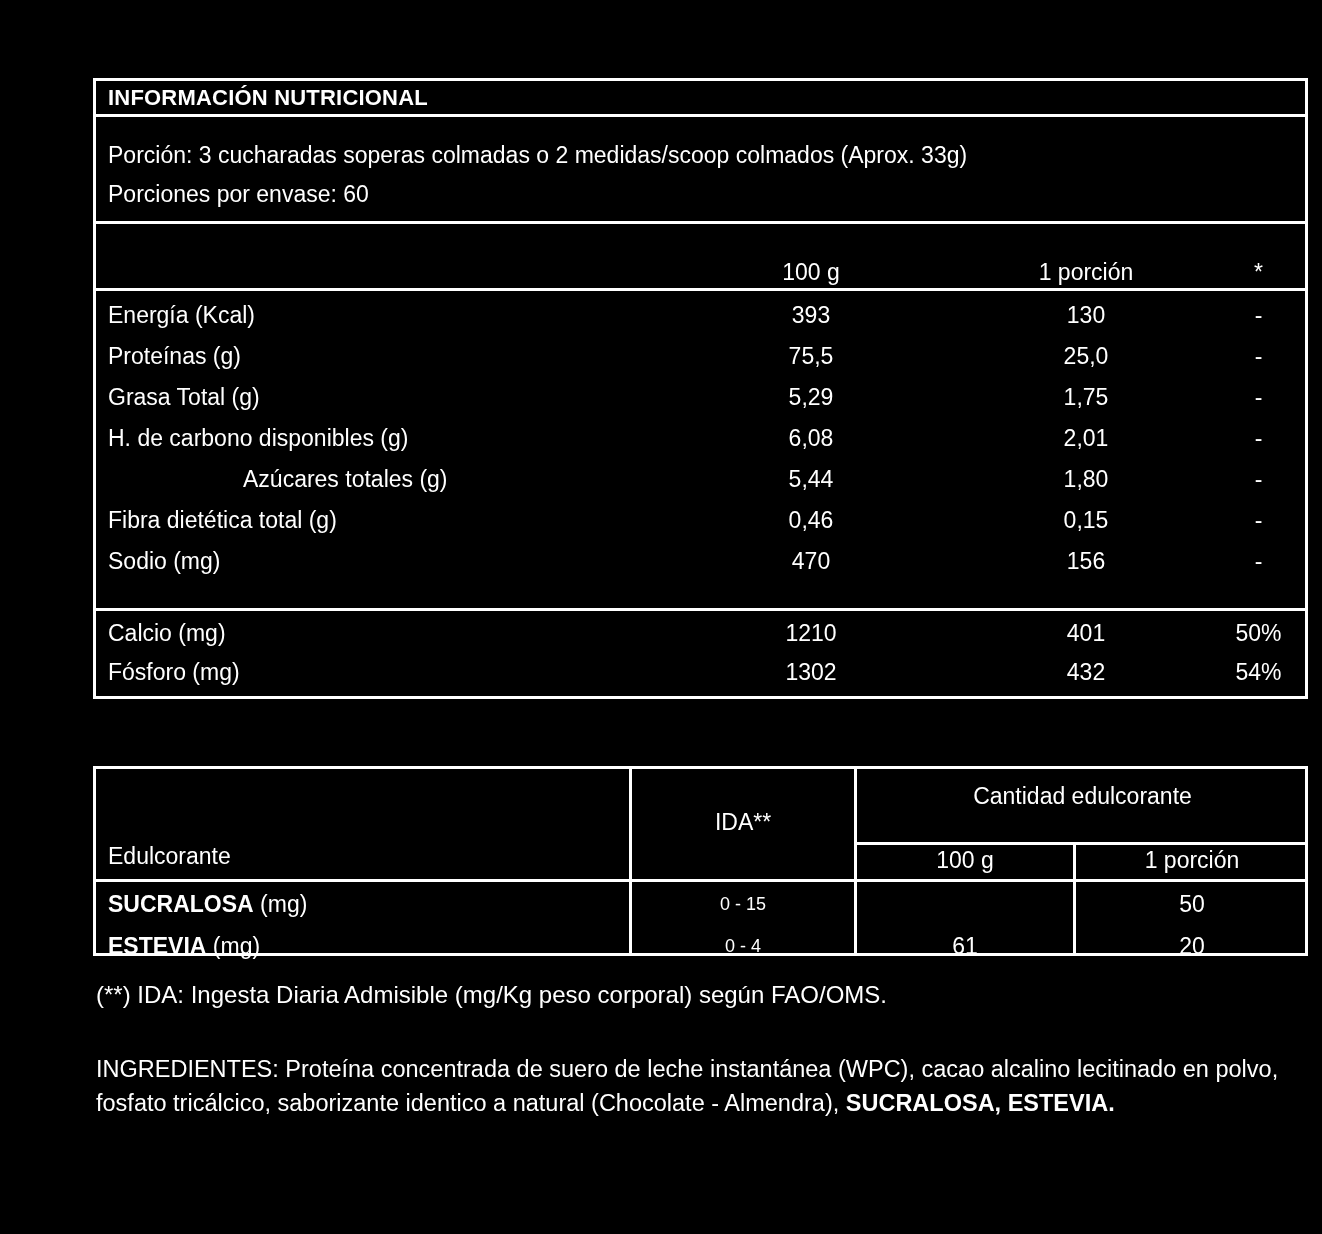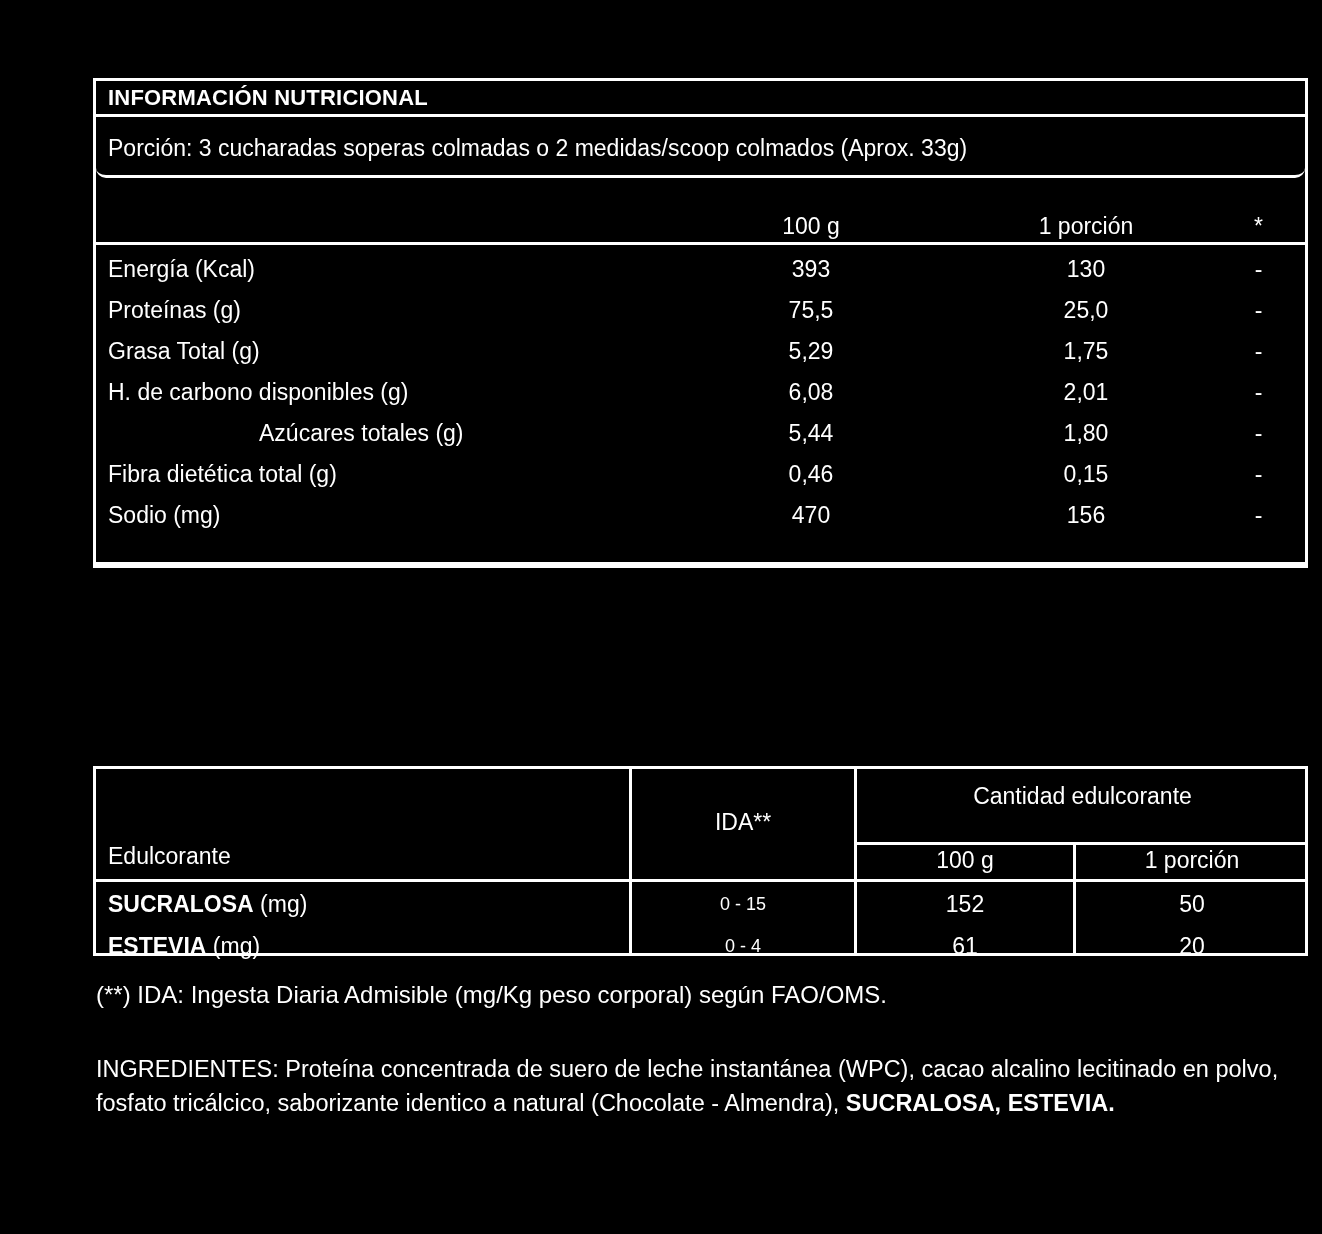--- a/index.html
+++ b/index.html
@@ -48,22 +48,21 @@
     padding-left: 12px;
   }
   .band-title .t {
     font-size: 22px;
     font-weight: bold;
     letter-spacing: 0.2px;
   }
 
   .band-portion {
     border-bottom: 3px solid #ffffff;
-    padding: 12px 12px 7px 12px;
-    border-radius: 10px;
+    padding: 19px 12px 7px 12px;
   }
   .band-portion .line {
     font-size: 23px;
     line-height: 39px;
     white-space: nowrap;
   }
 
   .band-colhead {
     height: 67px;
     border-bottom: 3px solid #ffffff;
@@ -92,21 +91,21 @@
     height: 41px;
   }
   .nrow .nm {
     position: absolute;
     left: 12px;
     top: 0;
     font-size: 23px;
     line-height: 41px;
     white-space: nowrap;
   }
-  .nrow.indent .nm { left: 163px; }
+  .nrow.indent .nm { left: 147px; }
 
   .nrow .c1, .nrow .c2, .nrow .c3 {
     position: absolute;
     top: 0;
     font-size: 23px;
     line-height: 41px;
     text-align: center;
     white-space: nowrap;
   }
   .nrow .c1 { left: 600px; width: 230px; }
@@ -225,20 +224,21 @@
 <div class="label-root">
 
   <div class="nutri-table">
 
     <div class="band band-title">
       <span class="t">INFORMACIÓN NUTRICIONAL</span>
     </div>
 
     <div class="band band-portion">
       <div class="line">Porción: 3 cucharadas soperas colmadas o 2 medidas/scoop colmados (Aprox. 33g)</div>
+      <div class="line">Porciones por envase: 60</div>
     </div>
 
     <div class="band band-colhead">
       <div class="colhead-txt ch-100g">100 g</div>
       <div class="colhead-txt ch-porcion">1 porción</div>
       <div class="colhead-txt ch-star">*</div>
     </div>
 
     <div class="band band-rows">
       <div class="nrow">
@@ -278,20 +278,34 @@
         <span class="c3">-</span>
       </div>
       <div class="nrow">
         <span class="nm">Sodio (mg)</span>
         <span class="c1">470</span>
         <span class="c2">156</span>
         <span class="c3">-</span>
       </div>
     </div>
 
+    <div class="band band-minerals">
+      <div class="nrow">
+        <span class="nm">Calcio (mg)</span>
+        <span class="c1">1210</span>
+        <span class="c2">401</span>
+        <span class="c3">50%</span>
+      </div>
+      <div class="nrow">
+        <span class="nm">Fósforo (mg)</span>
+        <span class="c1">1302</span>
+        <span class="c2">432</span>
+        <span class="c3">54%</span>
+      </div>
+    </div>
 
   </div>
 
 
   <div class="sweet-table">
 
     <div class="sw-vline v1"></div>
     <div class="sw-vline v2"></div>
     <div class="sw-vline v3"></div>
     <div class="sw-hline h-main"></div>
@@ -299,21 +313,20 @@
 
     <div class="sw-cell sw-edulcorante-lbl">Edulcorante</div>
     <div class="sw-cell sw-ida">IDA**</div>
     <div class="sw-cell sw-cantidad">Cantidad edulcorante</div>
     <div class="sw-cell sw-100g">100 g</div>
     <div class="sw-cell sw-1porcion">1 porción</div>
 
     <div class="sw-row r1">
       <span class="name"><b>SUCRALOSA</b><span class="u"> (mg)</span></span>
       <span class="v-ida">0 - 15</span>
-      <span class="v-100">152</span>
       <span class="v-por">50</span>
     </div>
 
     <div class="sw-row r2">
       <span class="name"><b>ESTEVIA</b><span class="u"> (mg)</span></span>
       <span class="v-ida">0 - 4</span>
       <span class="v-100">61</span>
       <span class="v-por">20</span>
     </div>
 

